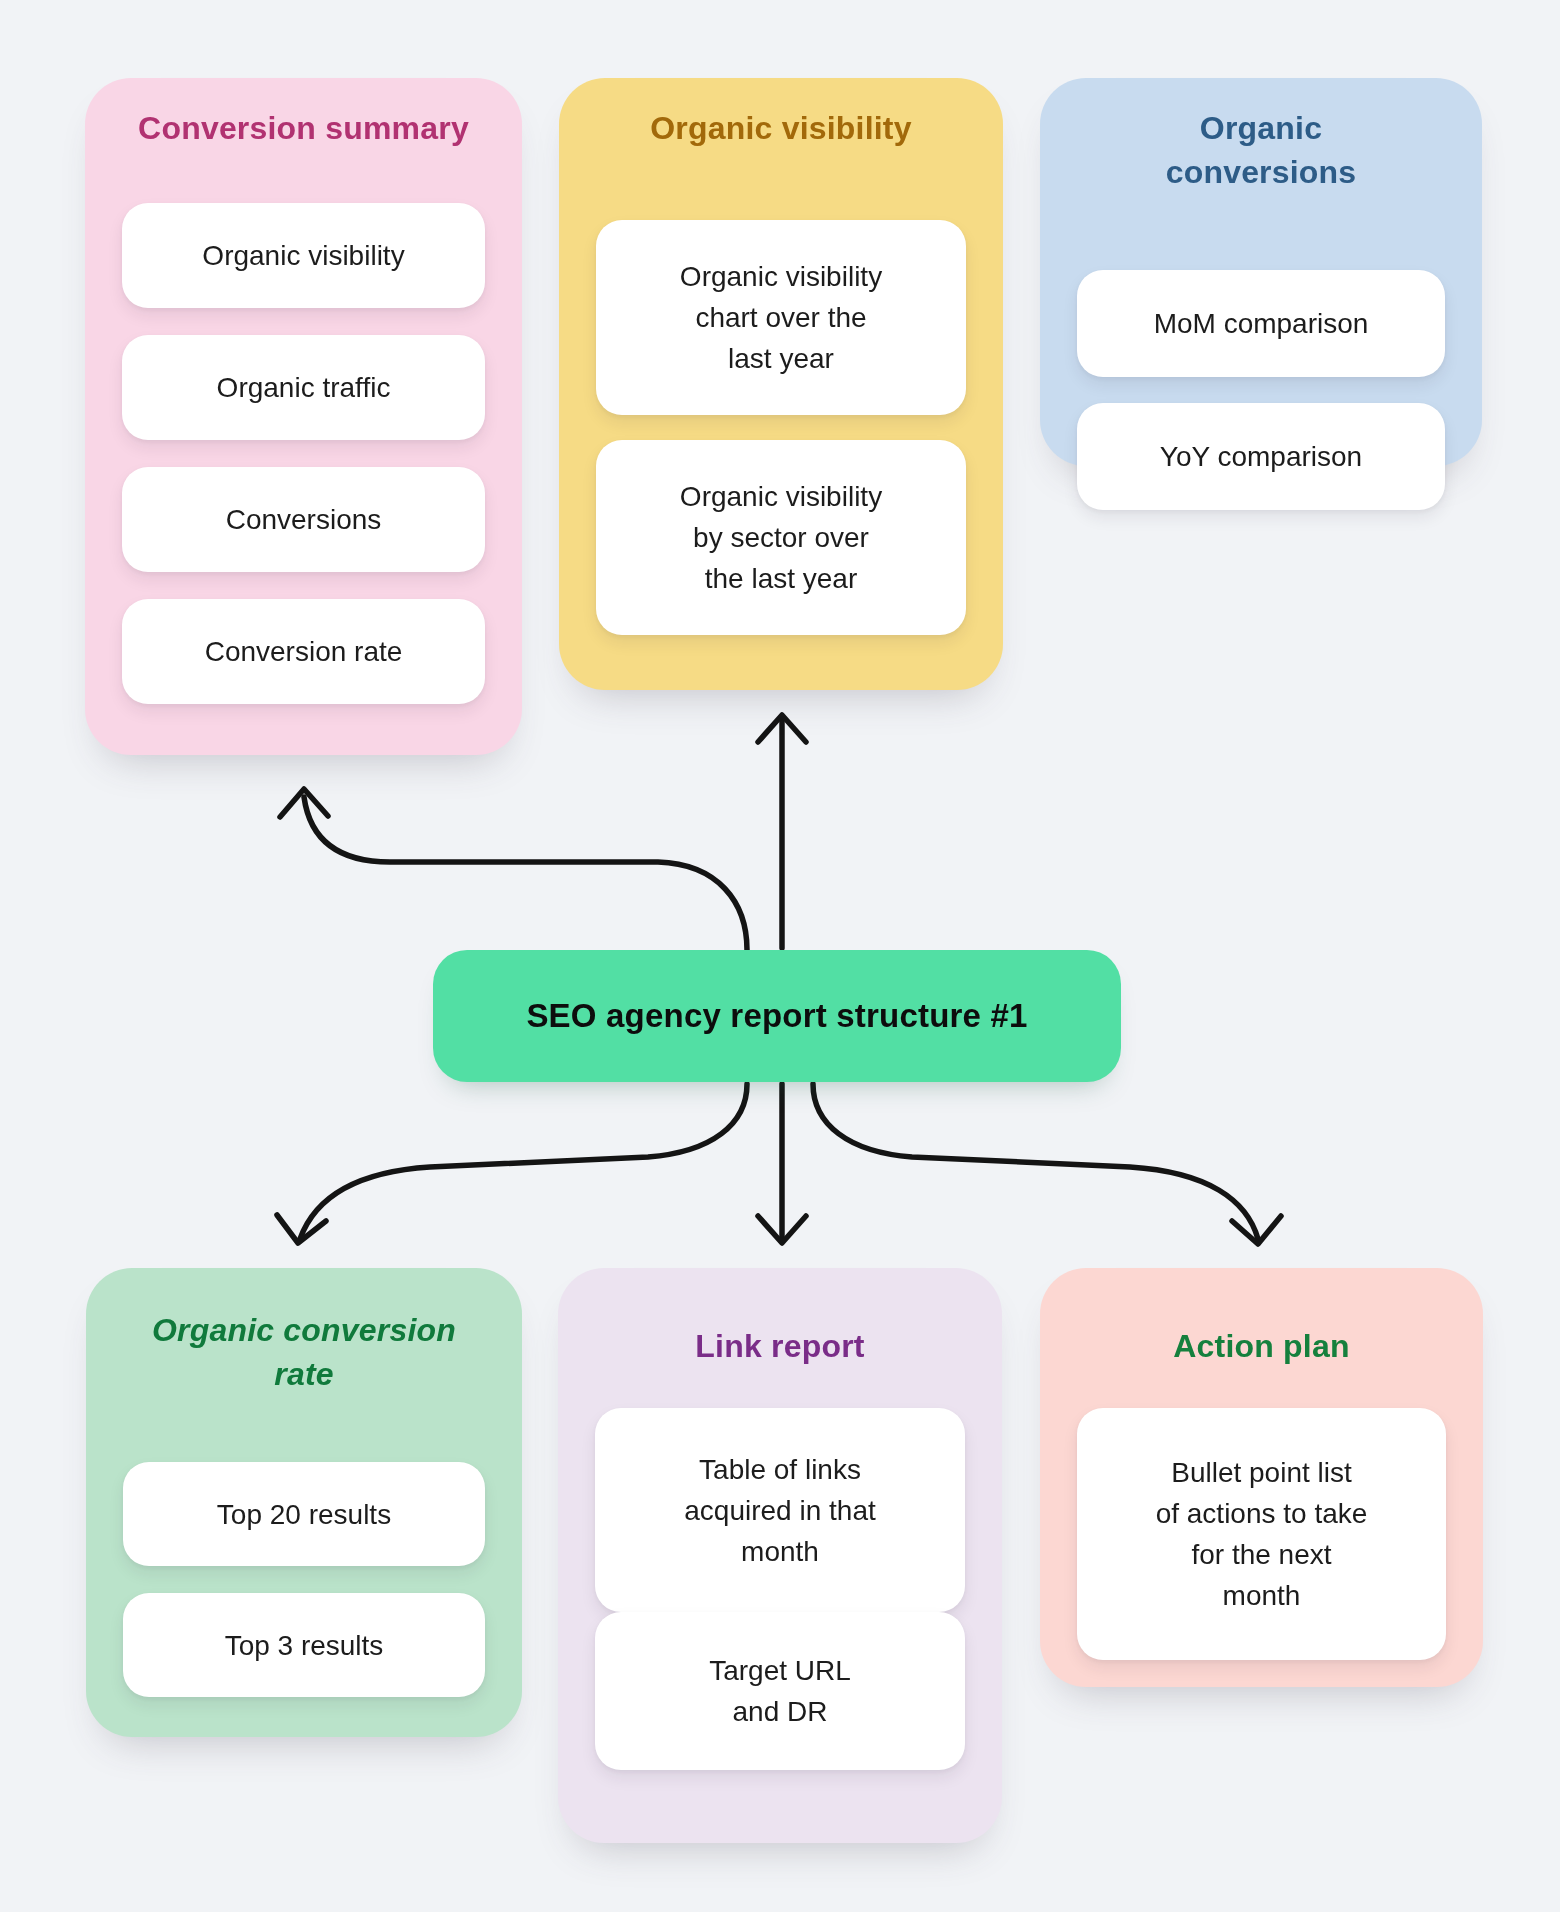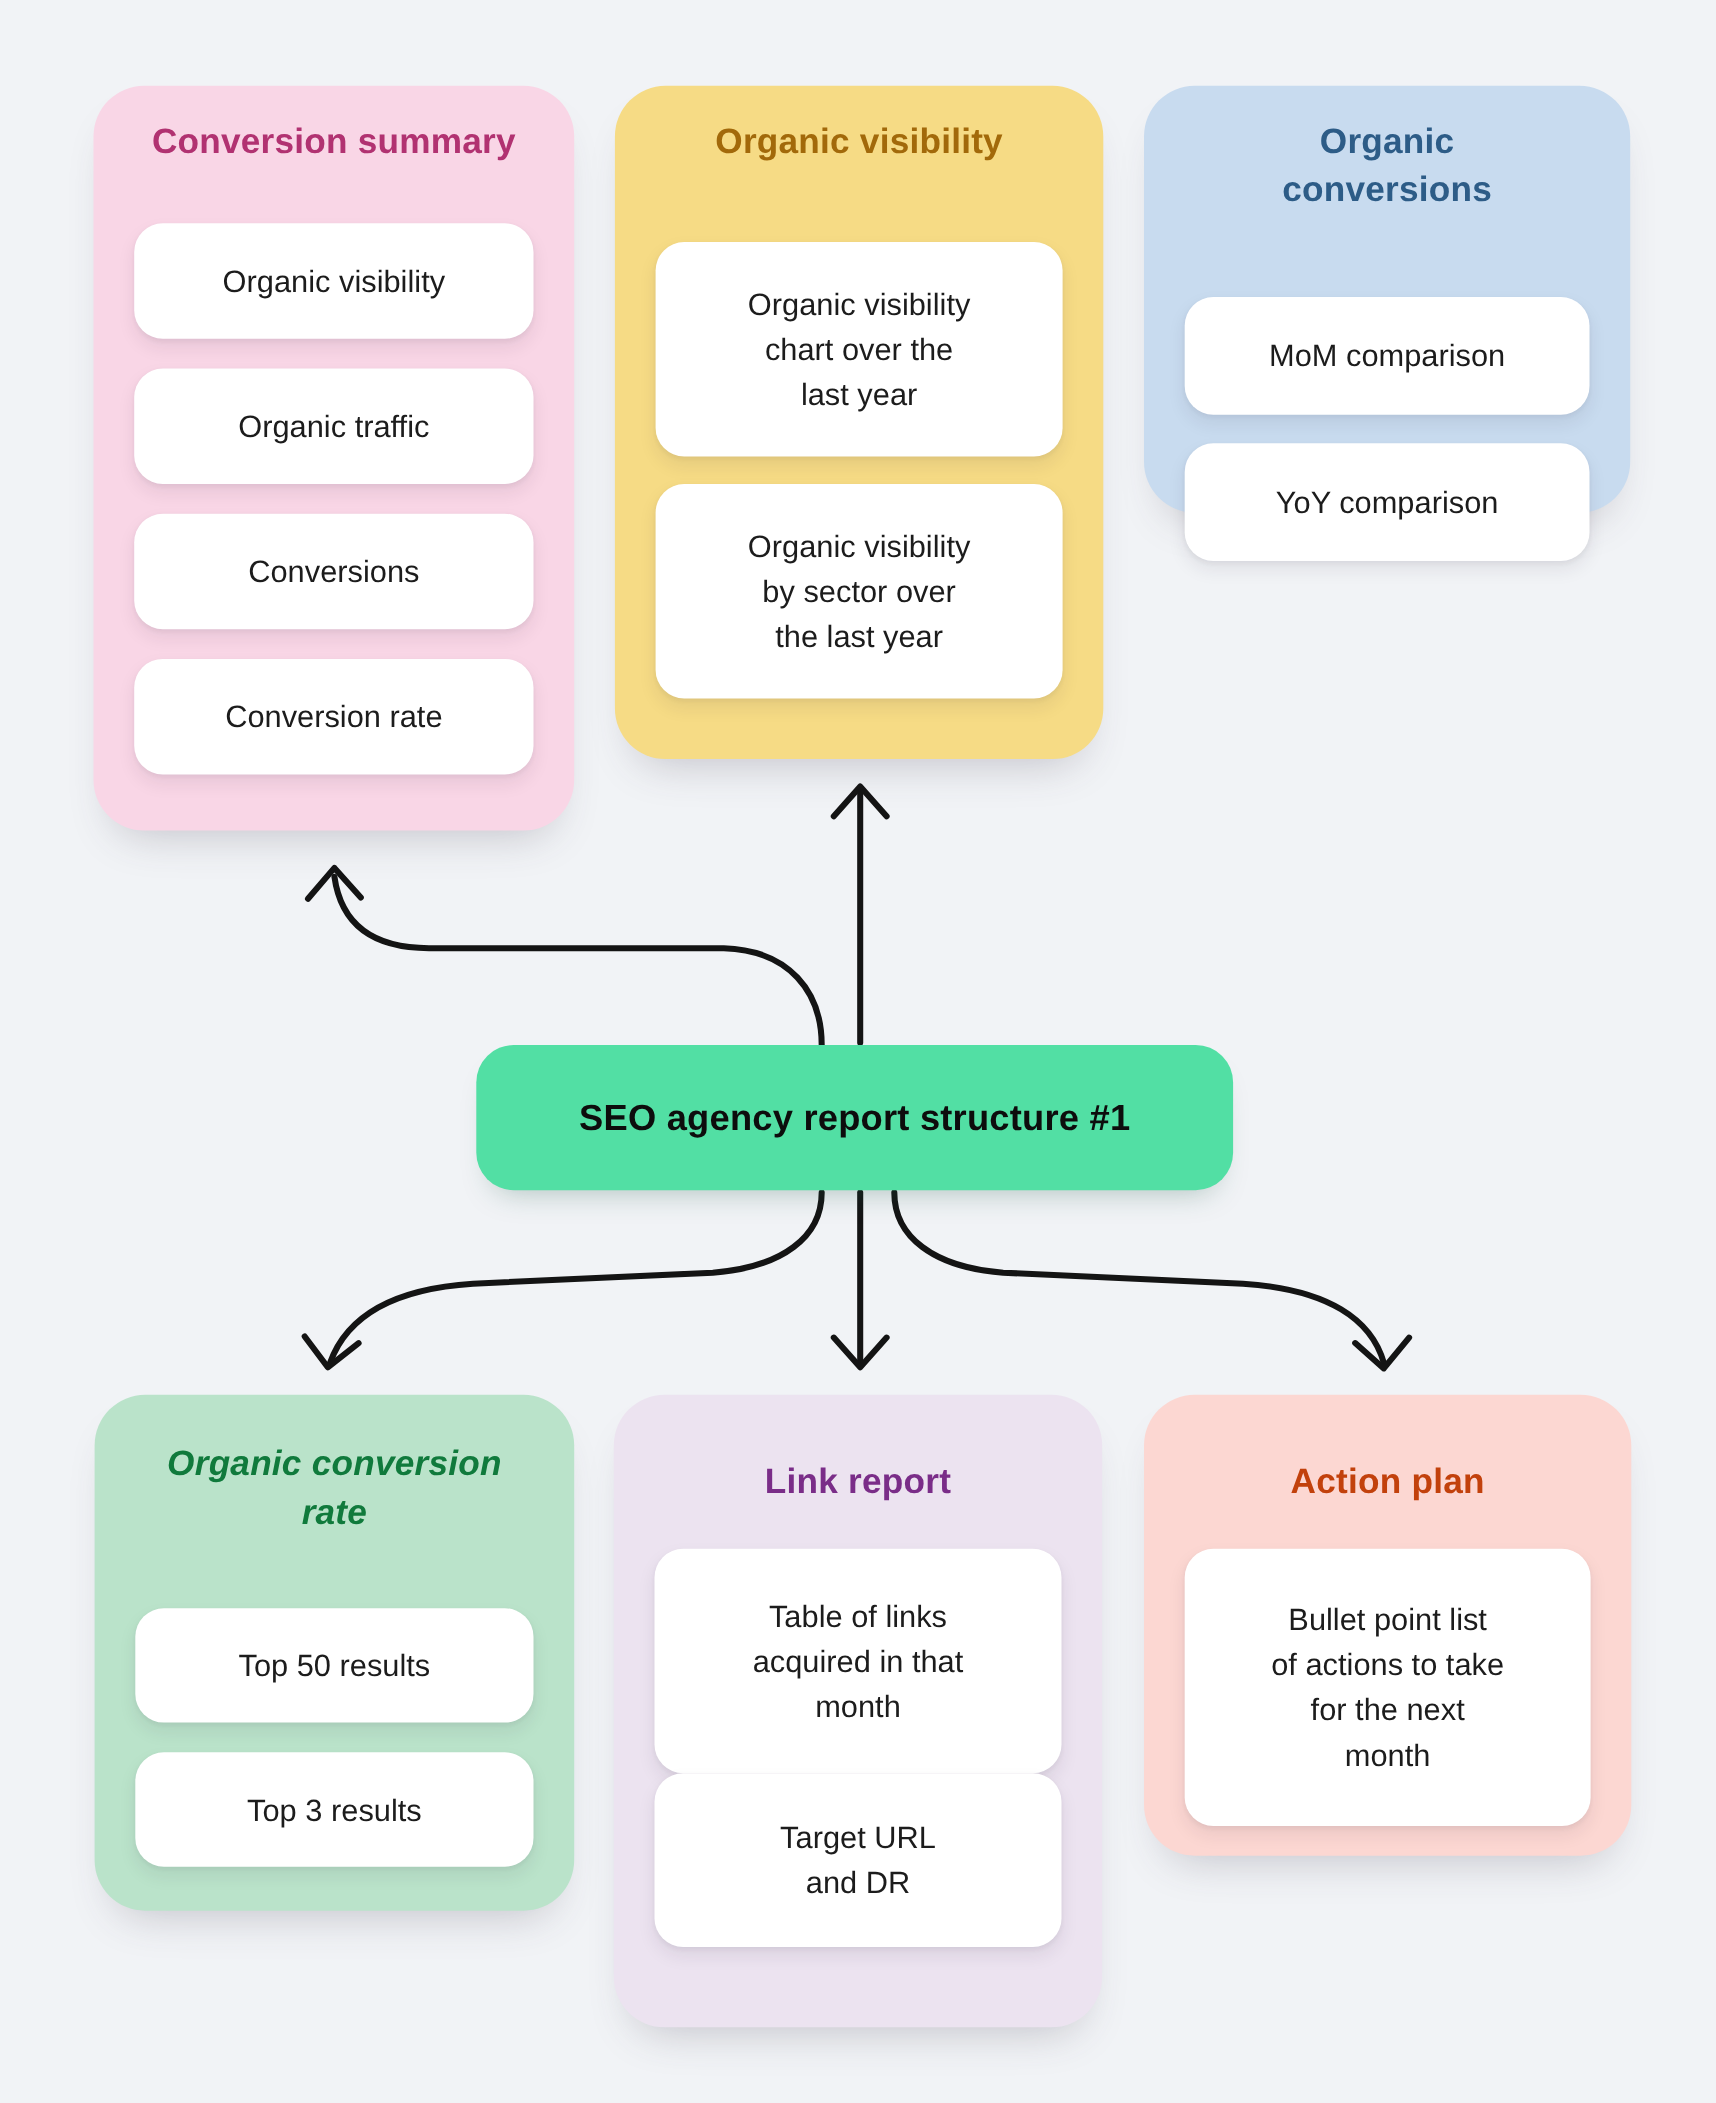--- a/index.html
+++ b/index.html
@@ -44,21 +44,21 @@
   .c4 h2{color:#107a3c;font-style:italic;}
   .c4 .pill{height:104px;margin-top:27px;}
   .c4 .pill:first-of-type{margin-top:66px;}
 
   .c5{left:558px;top:1268px;width:444px;height:575px;background:#ece3f0;padding-top:56px;}
   .c5 h2{color:#7a2d88;}
   .c5 .pill{height:158px;}
   .c5 .pill:first-of-type{margin-top:40px;height:204px;}
 
   .c6{left:1040px;top:1268px;width:443px;height:419px;background:#fcd7d2;padding-top:56px;}
-  .c6 h2{color:#c2410c;}
+  .c6 h2{color:#15803d;}
   .c6 .pill{height:252px;margin-top:40px;}
 
   #center-node{
     position:absolute;left:433px;top:950px;width:688px;height:132px;
     background:#52dfa4;border-radius:34px;
     display:flex;align-items:center;justify-content:center;
     font-size:33px;font-weight:bold;color:#0d0d0d;letter-spacing:.2px;
     box-shadow:0 16px 28px -16px rgba(30,90,70,.35);
   }
   #arrows{position:absolute;left:0;top:0;pointer-events:none;}
@@ -115,21 +115,21 @@
 conversions</h2>
     <div class="pill">MoM comparison</div>
     <div class="pill">YoY comparison</div>
   </div>
 
   <div id="center-node">SEO agency report structure #1</div>
 
   <div class="card c4">
     <h2>Organic conversion
 rate</h2>
-    <div class="pill">Top 50 results</div>
+    <div class="pill">Top 20 results</div>
     <div class="pill">Top 3 results</div>
   </div>
 
   <div class="card c5">
     <h2>Link report</h2>
     <div class="pill">Table of links
 acquired in that
 month</div>
     <div class="pill">Target URL
 and DR</div>

